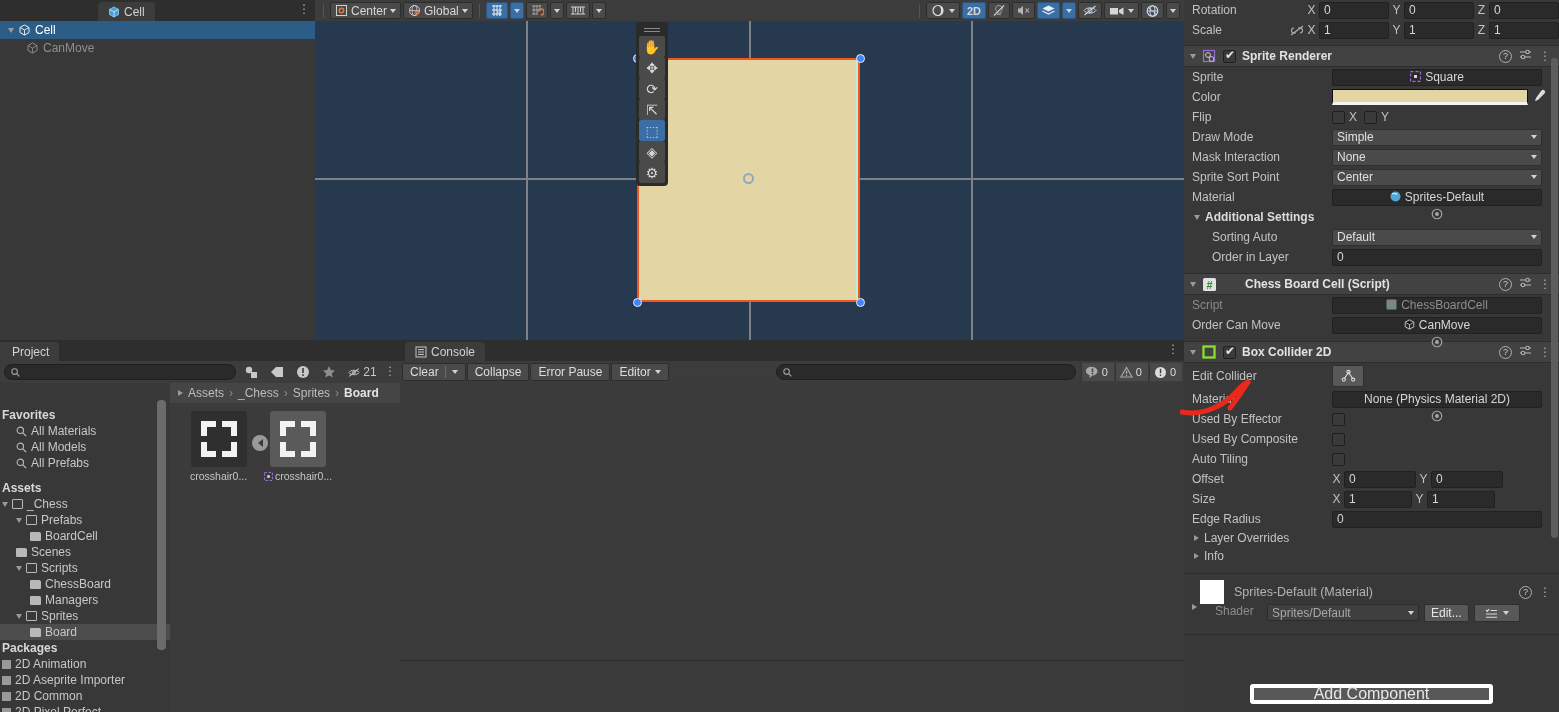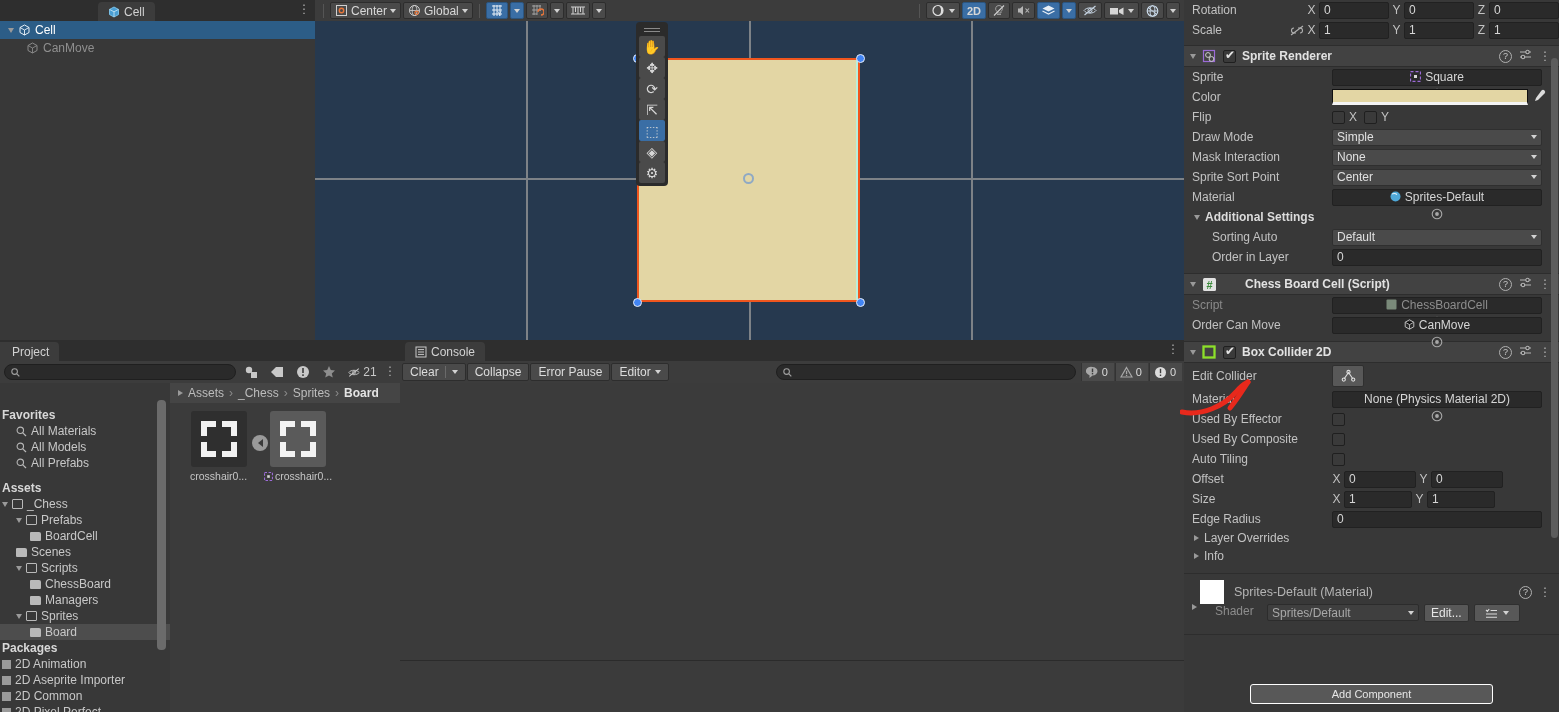--- a/index.html
+++ b/index.html
@@ -116,22 +116,22 @@
   .irow { display:flex; align-items:center; height:20px; padding-left:8px; }
   .ilabel { width:140px; color:#c2c2c2; font-size:12px; }
   .ilabel.ind { padding-left:20px; }
   .ilabel.dim { color:#8a8a8a; }
   .comphdr { height:22px; background:#424242; display:flex; align-items:center; gap:6px;
     padding-left:6px; border-top:1px solid #2d2d2d; border-bottom:1px solid #2d2d2d; }
   .comphdr .ctitle { font-size:12px; font-weight:bold; color:#e2e2e2; }
   .xyz { display:flex; align-items:center; gap:3px; }
   .xyz .ax { color:#c2c2c2; font-size:12px; width:9px; text-align:center; }
   #addcomp { position:absolute; left:66px; bottom:8px; width:243px; height:20px; background:#585858;
-    border:1px solid #ffffff; border-radius:3px; display:flex; align-items:center;
-    justify-content:center; color:#e6e6e6; font-size:11px; }
+    border:4px solid #ffffff; border-radius:3px; display:flex; align-items:center;
+    justify-content:center; color:#e6e6e6; font-size:16px; }
   #inspscroll { position:absolute; right:1px; top:58px; width:7px; height:480px;
     background:#5d5d5d; border-radius:4px; }
   .matblock { border-top:1px solid #2d2d2d; position:relative; }
   .matsw { width:24px;height:24px;background:#fff; }
   .btnsm { background:#585858; border:1px solid #2f2f2f; border-radius:2px; height:18px;
     display:flex;align-items:center;justify-content:center;padding:0 6px;color:#e6e6e6;font-size:12px; }
   #arrow { position:absolute; left:1180px; top:372px; pointer-events:none; }
 </style>
 </head>
 <body>

